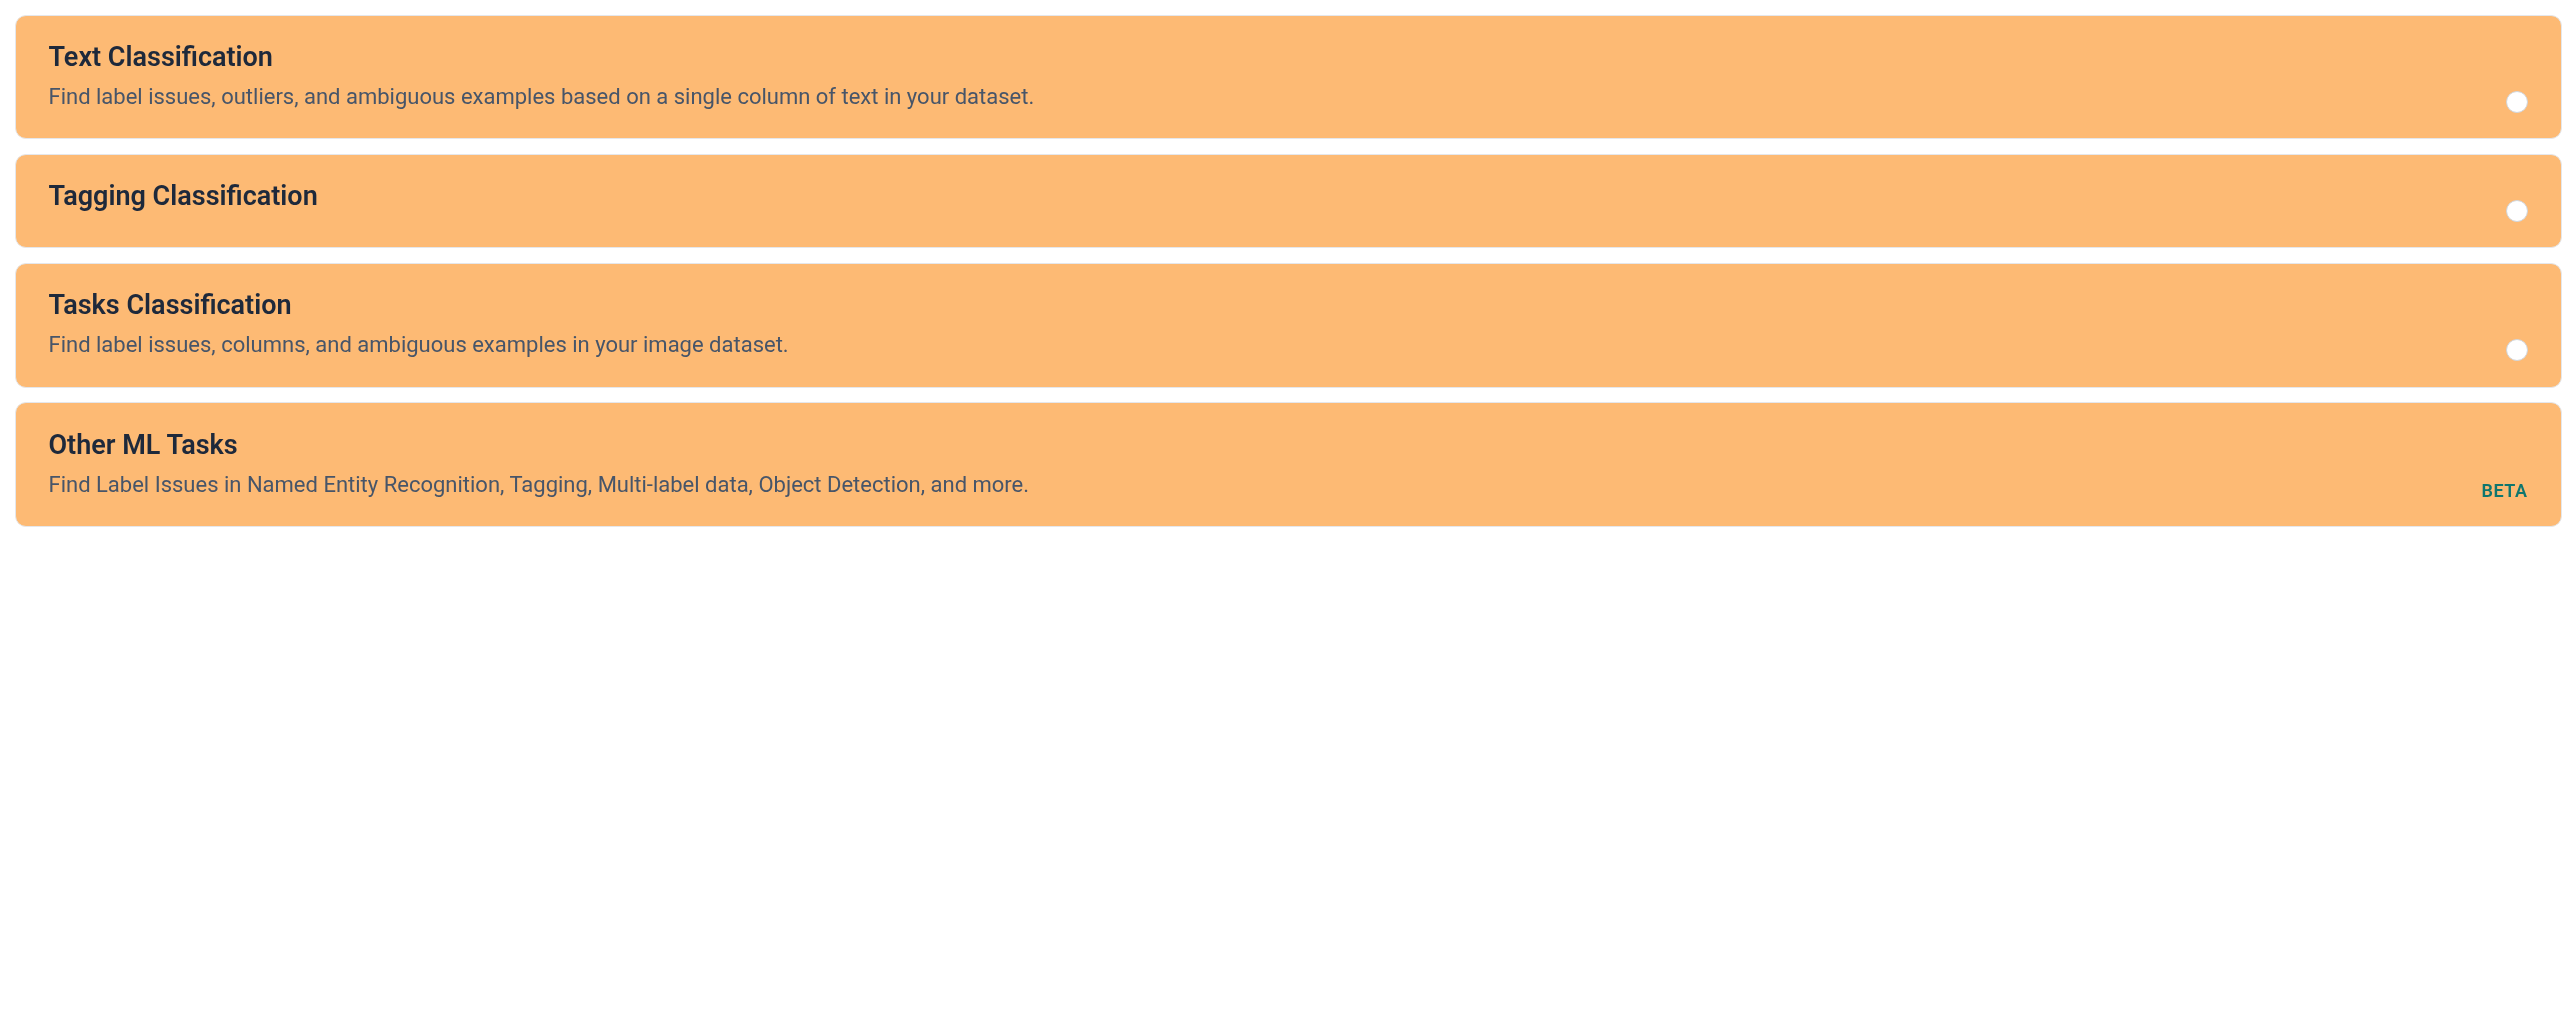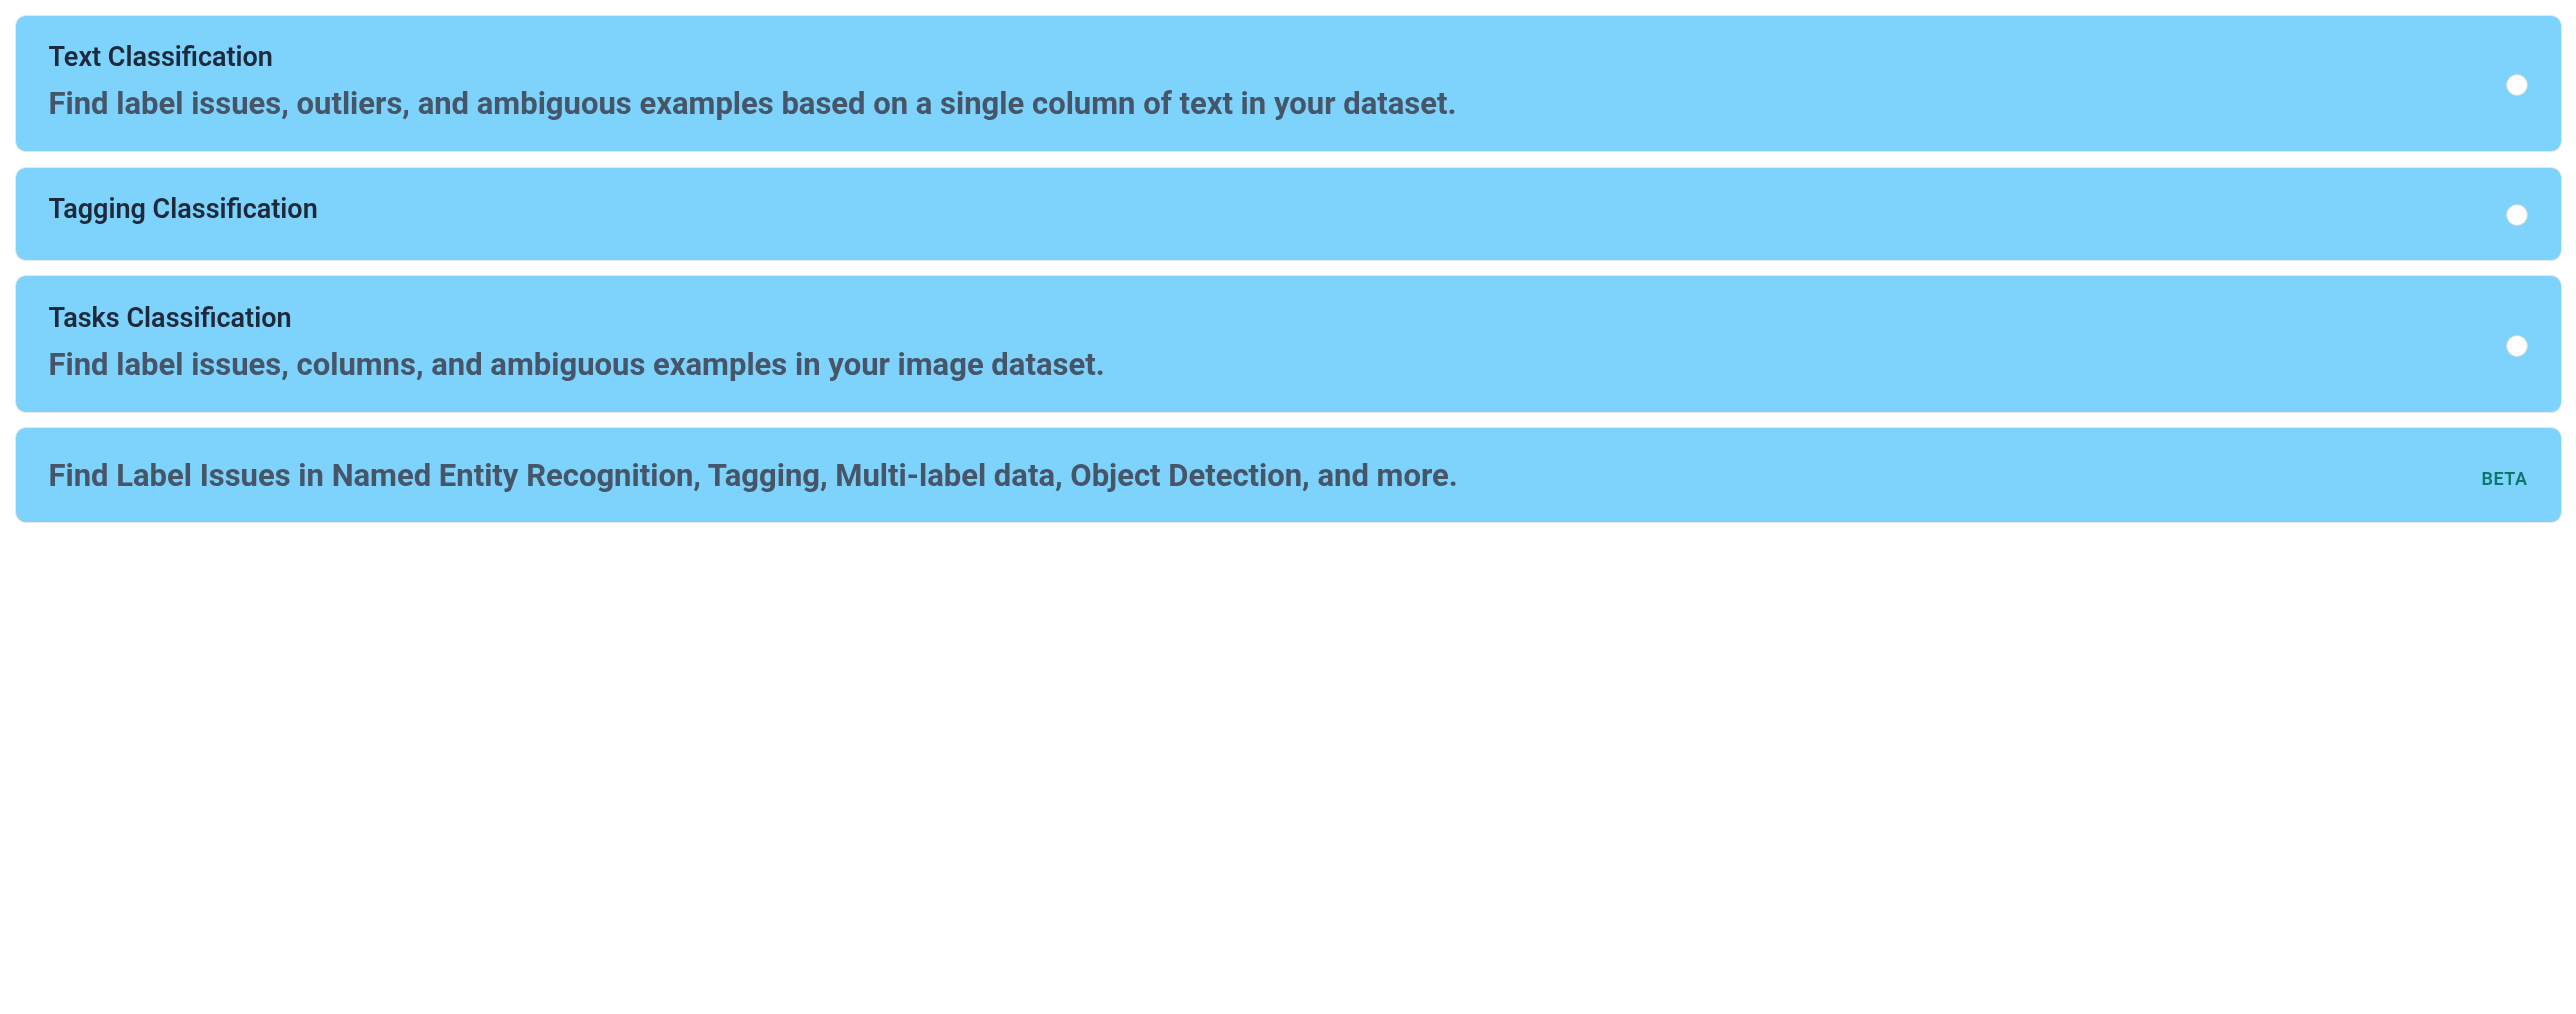--- a/index.html
+++ b/index.html
@@ -14,41 +14,41 @@
     }
     .option-list {
       display: flex;
       flex-direction: column;
       gap: 14.5px;
     }
     .option-card {
       border: 0.9px solid #e5e7eb;
       border-radius: 11px;
       padding: 25.4px 33px;
-      background: #7dd3fc;
+      background: #fdba74;
       display: flex;
-      align-items: center;
+      align-items: flex-end;
       justify-content: space-between;
       cursor: pointer;
       position: relative;
     }
     .option-content {
       flex: 1;
       padding-right: 22px;
     }
     .option-title {
       font-size: 27px;
       font-weight: 600;
       color: #1e293b;
       margin-bottom: 9px;
       line-height: 1.2;
     }
     .option-description {
-      font-size: 31px;
-      font-weight: 700;
+      font-size: 22px;
+      font-weight: 400;
       color: #475569;
       line-height: 1.4;
     }
     .option-right {
       display: flex;
       align-items: flex-start;
       gap: 14.5px;
       padding-top: 3.6px;
     }
     .radio-circle {
@@ -96,20 +96,21 @@
       <div class="option-title">Tasks Classification</div>
       <div class="option-description">Find label issues, columns, and ambiguous examples in your image dataset.</div>
     </div>
     <div class="option-right">
       <div class="radio-circle"></div>
     </div>
   </div>
 
   <div class="option-card">
     <div class="option-content">
+      <div class="option-title">Other ML Tasks</div>
       <div class="option-description">Find Label Issues in Named Entity Recognition, Tagging, Multi-label data, Object Detection, and more.</div>
     </div>
     <div class="option-right">
       <span class="badge">BETA</span>
     </div>
   </div>
 
 </div>
 
 

